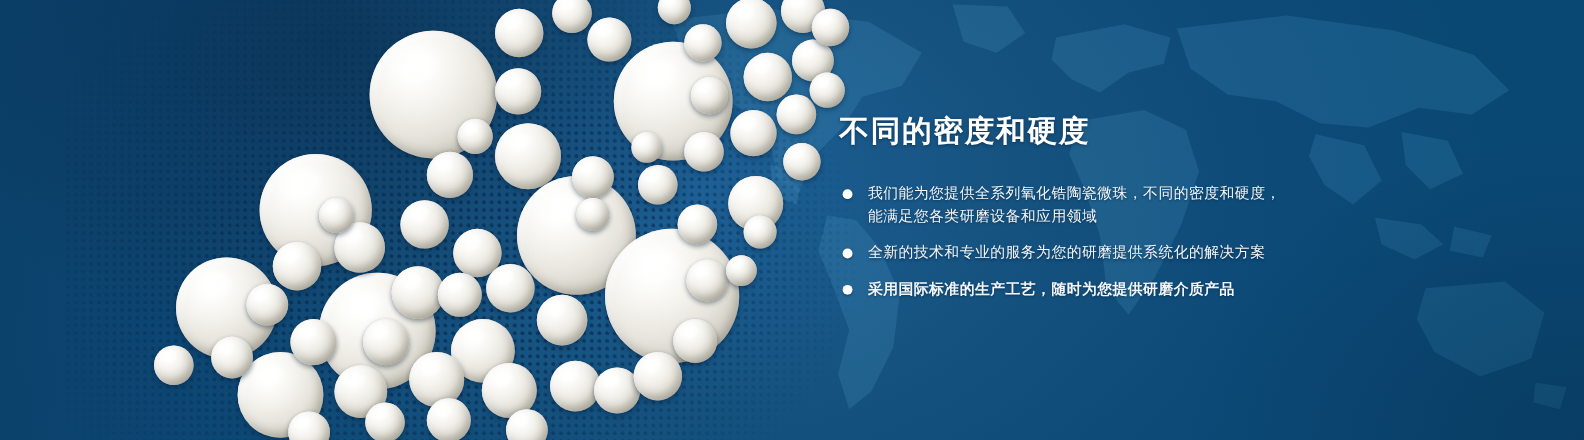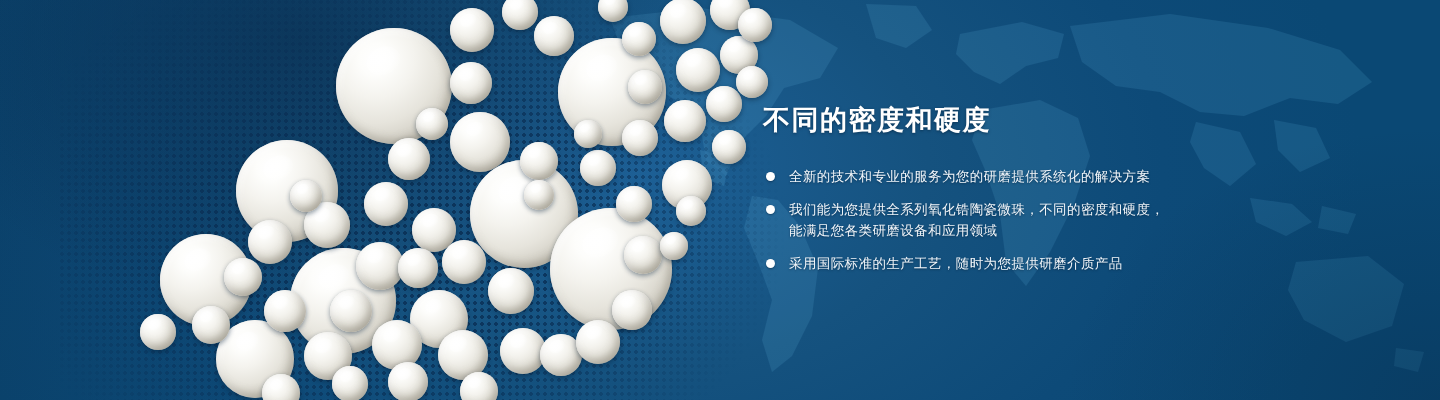--- a/index.html
+++ b/index.html
@@ -97,21 +97,21 @@
   .bullet {
     position:relative;
     padding-left:26px;
     margin-bottom:12px;
     color:#f2f6fa;
     font-size:13.5px;
     line-height:21px;
     letter-spacing:.4px;
     text-shadow:0 1px 2px rgba(4,26,48,.5);
   }
-  .bullet:last-child { margin-bottom:0; }
+  .bullet:last-child { margin-bottom:0;font-weight:bold; }
   .dot {
     position:absolute;
     left:3px; top:6px;
     width:9px; height:9px;
     border-radius:50%;
     background:#ffffff;
     box-shadow:0 1px 2px rgba(4,26,48,.45);
   }
   .bullet .line2 { display:block; }
 </style>
@@ -221,26 +221,26 @@
     <div class="bead sm" style="left:454px;top:130px;width:28px;height:28px;"></div>
     <div class="bead sm" style="left:170px;top:190px;width:32px;height:32px;"></div>
   </div>
 
   <div class="content">
     <h1 class="headline">不同的密度和硬度</h1>
 
     <ul class="bullets">
       <li class="bullet">
         <span class="dot"></span>
-        <span>全新的技术和专业的服务为您的研磨提供系统化的解决方案</span>
+        <span>我们能为您提供全系列氧化锆陶瓷微珠，不同的密度和硬度，</span>
+        <span class="line2">能满足您各类研磨设备和应用领域</span>
       </li>
       <li class="bullet">
         <span class="dot"></span>
-        <span>我们能为您提供全系列氧化锆陶瓷微珠，不同的密度和硬度，</span>
-        <span class="line2">能满足您各类研磨设备和应用领域</span>
+        <span>全新的技术和专业的服务为您的研磨提供系统化的解决方案</span>
       </li>
       <li class="bullet">
         <span class="dot"></span>
         <span>采用国际标准的生产工艺，随时为您提供研磨介质产品</span>
       </li>
     </ul>
   </div>
 
 </div>
 

